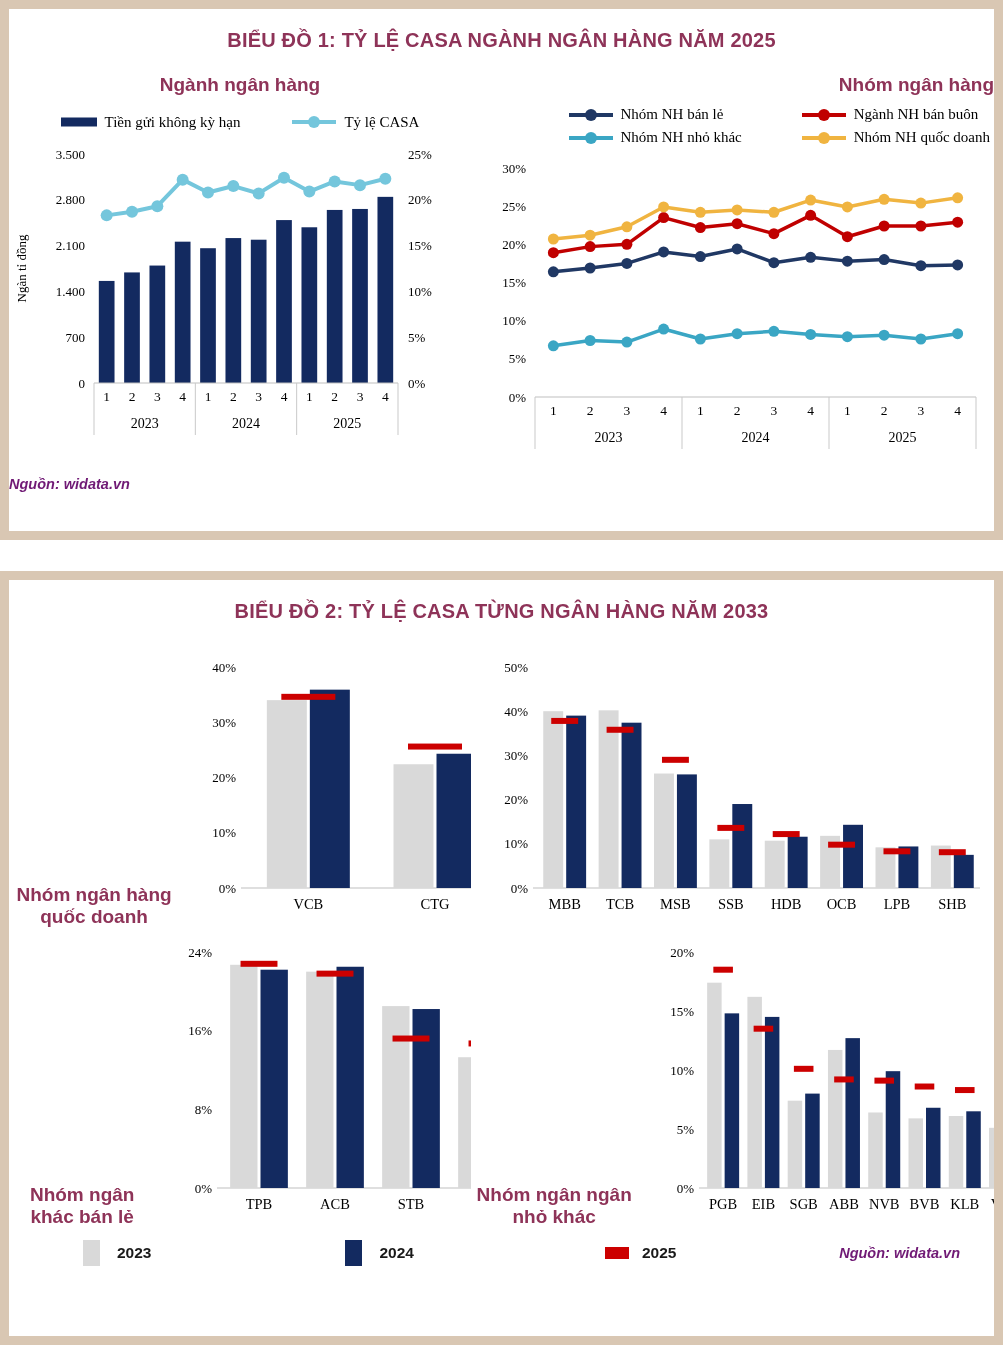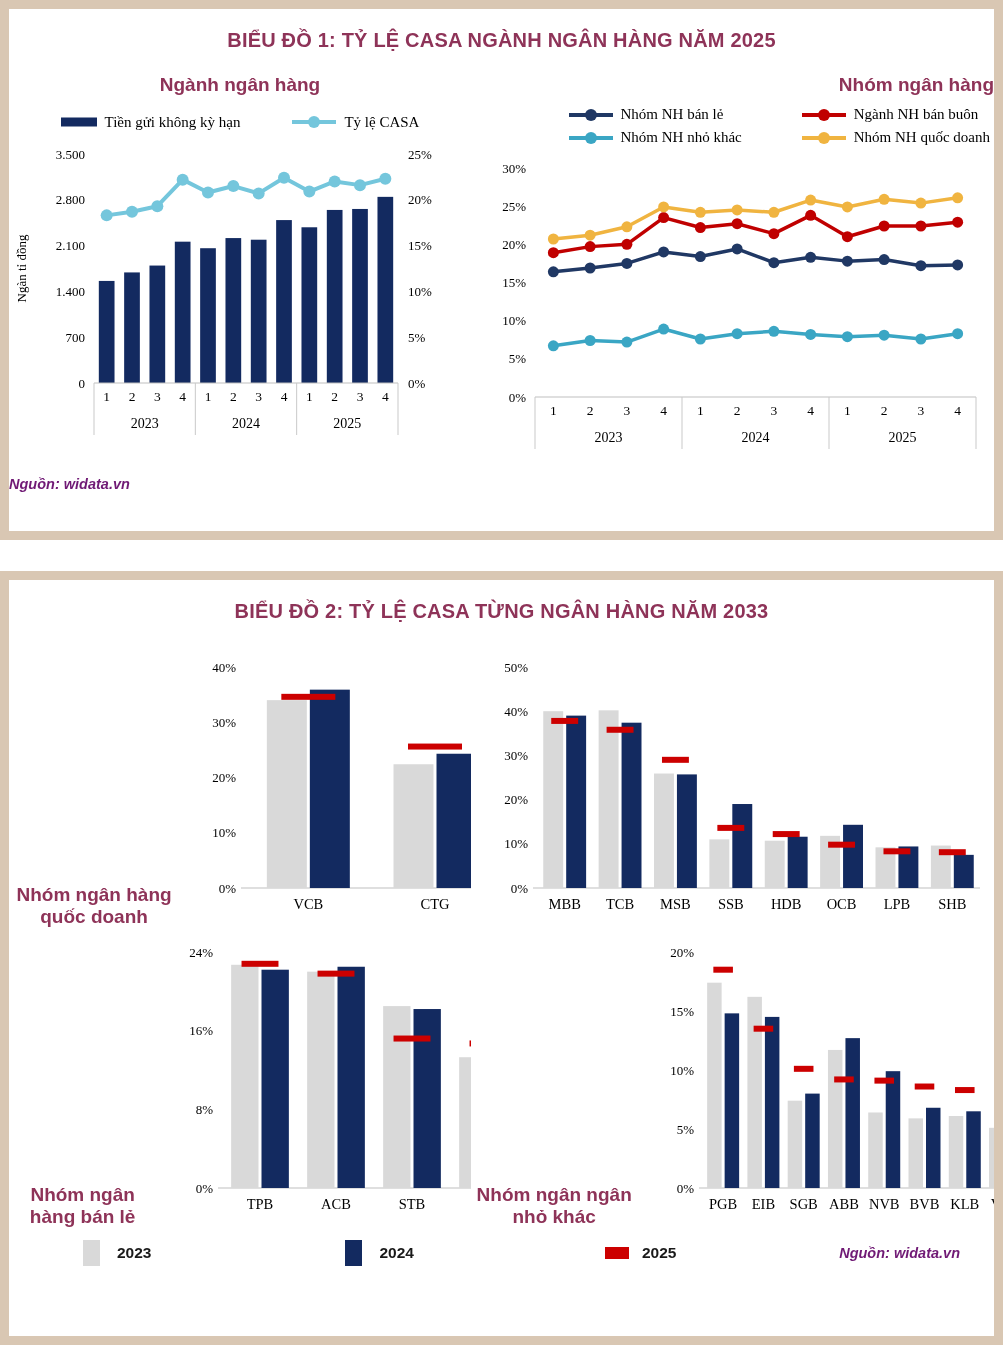--- a/index.html
+++ b/index.html
@@ -323,21 +323,21 @@
           <text x="149.0625" y="264" fill="#000" font-family="&quot;Liberation Serif&quot;,&quot;DejaVu Serif&quot;,serif" font-size="14.5" text-anchor="middle">TCB</text>
           <text x="204.4375" y="264" fill="#000" font-family="&quot;Liberation Serif&quot;,&quot;DejaVu Serif&quot;,serif" font-size="14.5" text-anchor="middle">MSB</text>
           <text x="259.8125" y="264" fill="#000" font-family="&quot;Liberation Serif&quot;,&quot;DejaVu Serif&quot;,serif" font-size="14.5" text-anchor="middle">SSB</text>
           <text x="315.1875" y="264" fill="#000" font-family="&quot;Liberation Serif&quot;,&quot;DejaVu Serif&quot;,serif" font-size="14.5" text-anchor="middle">HDB</text>
           <text x="370.5625" y="264" fill="#000" font-family="&quot;Liberation Serif&quot;,&quot;DejaVu Serif&quot;,serif" font-size="14.5" text-anchor="middle">OCB</text>
           <text x="425.9375" y="264" fill="#000" font-family="&quot;Liberation Serif&quot;,&quot;DejaVu Serif&quot;,serif" font-size="14.5" text-anchor="middle">LPB</text>
           <text x="481.3125" y="264" fill="#000" font-family="&quot;Liberation Serif&quot;,&quot;DejaVu Serif&quot;,serif" font-size="14.5" text-anchor="middle">SHB</text>
         </svg>
     </div>
     <div class="cell">
-      <div class="chart-title">Nhóm ngân hàng bán lẻ</div>
+      <div class="chart-title">Nhóm ngân khác bán lẻ</div>
       <svg id="chart-bank-2" width="460" height="300">
           <text x="57" y="262.5" fill="#000" font-family="&quot;Liberation Serif&quot;,&quot;DejaVu Serif&quot;,serif" font-size="13" text-anchor="end">0%</text>
           <text x="57" y="183.83333333333334" fill="#000" font-family="&quot;Liberation Serif&quot;,&quot;DejaVu Serif&quot;,serif" font-size="13" text-anchor="end">8%</text>
           <text x="57" y="105.16666666666669" fill="#000" font-family="&quot;Liberation Serif&quot;,&quot;DejaVu Serif&quot;,serif" font-size="13" text-anchor="end">16%</text>
           <text x="57" y="26.5" fill="#000" font-family="&quot;Liberation Serif&quot;,&quot;DejaVu Serif&quot;,serif" font-size="13" text-anchor="end">24%</text>
           <line x1="62" y1="258" x2="446" y2="258" stroke="#bfbfbf" stroke-width="1"></line>
           <g fill="#d9d9d9">
             <rect x="75.14" y="34.78333333333333" width="27.36" height="223.21666666666667"></rect>
             <rect x="151.14" y="41.666666666666686" width="27.36" height="216.33333333333331"></rect>
             <rect x="227.14" y="76.08333333333331" width="27.36" height="181.91666666666669"></rect>

